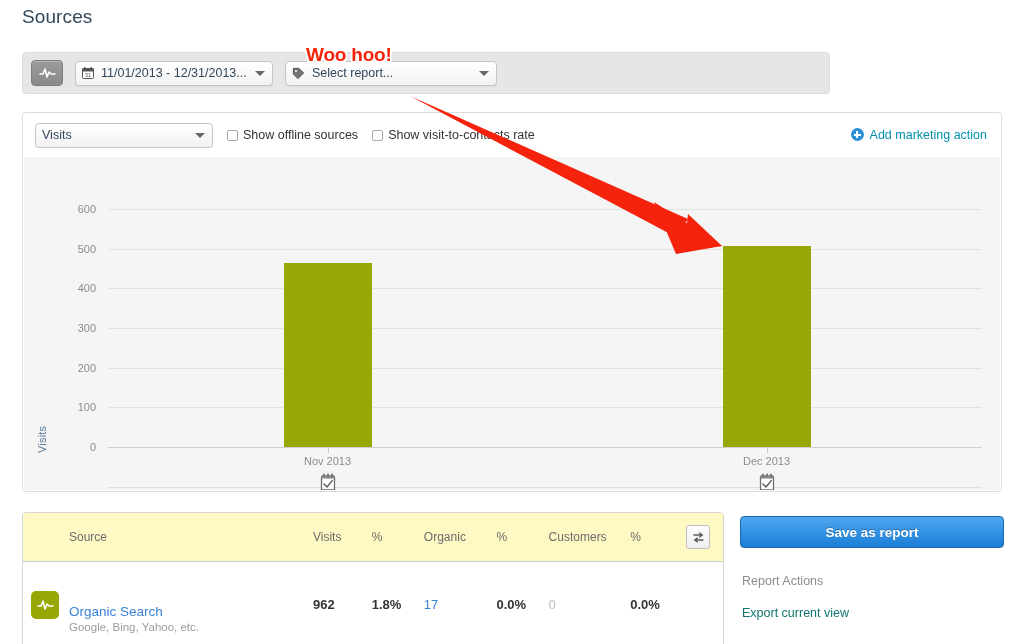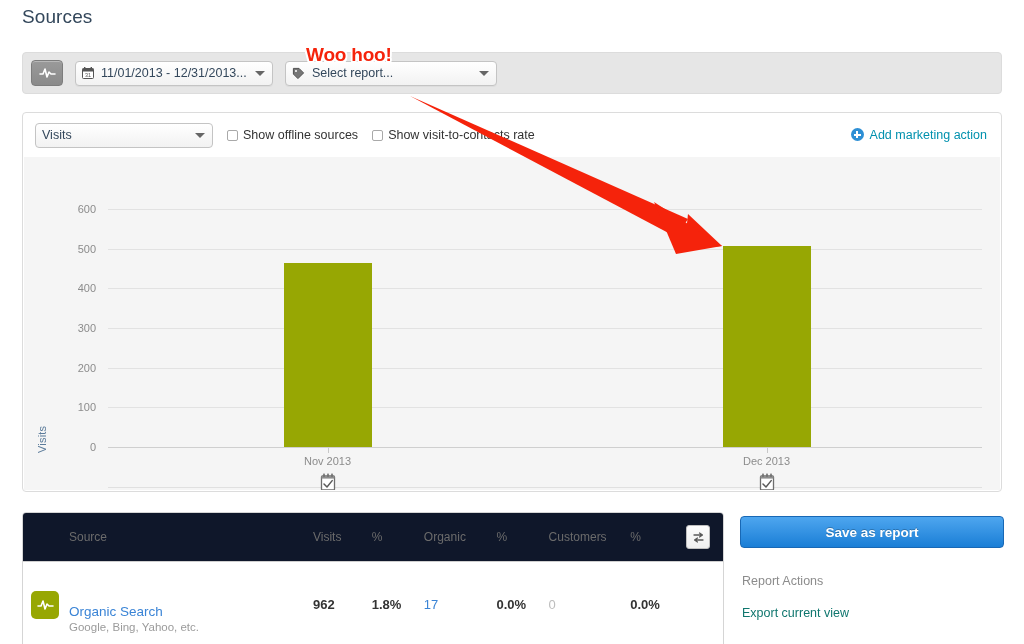--- a/index.html
+++ b/index.html
@@ -15,21 +15,21 @@
   
   .page-title {
     position: absolute; left: 22px; top: 6px;
     font-size: 19px; color: #33475b; font-weight: 400;
     letter-spacing: .1px;
   }
 
   
   .filter-bar {
     position: absolute; left: 22px; top: 52px;
-    width: 980px; height: 42px;
+    width: 808px; height: 42px;
     background: #e6e6e6;
     border: 1px solid #dcdcdc;
     border-radius: 4px;
     box-sizing: border-box;
     display: flex; align-items: center;
     padding: 0 8px;
   }
   .icon-btn {
     width: 30px; height: 24px;
     background: linear-gradient(#9a9a9a, #8a8a8a);
@@ -168,21 +168,21 @@
     position: absolute; left: 22px; top: 512px;
     width: 702px;
     border: 1px solid #d5d5d5;
     border-radius: 4px 4px 0 0;
     box-sizing: border-box;
     background: #fff;
     overflow: hidden;
   }
   table { border-collapse: collapse; width: 100%; }
   thead th {
-    background: #0f172a;
+    background: #fef9c3;
     font-size: 12px; color: #6b6b6b; font-weight: 400;
     text-align: left;
     padding: 12px 0 12px 0;
     border-bottom: 1px solid #cfcfcf;
   }
   .col-src    { width: 330px; padding-left: 46px !important; }
   .col-visits { width: 72px; }
   .col-pct    { width: 62px; }
   .col-cont   { width: 86px; }
   .col-cust   { width: 92px; }

